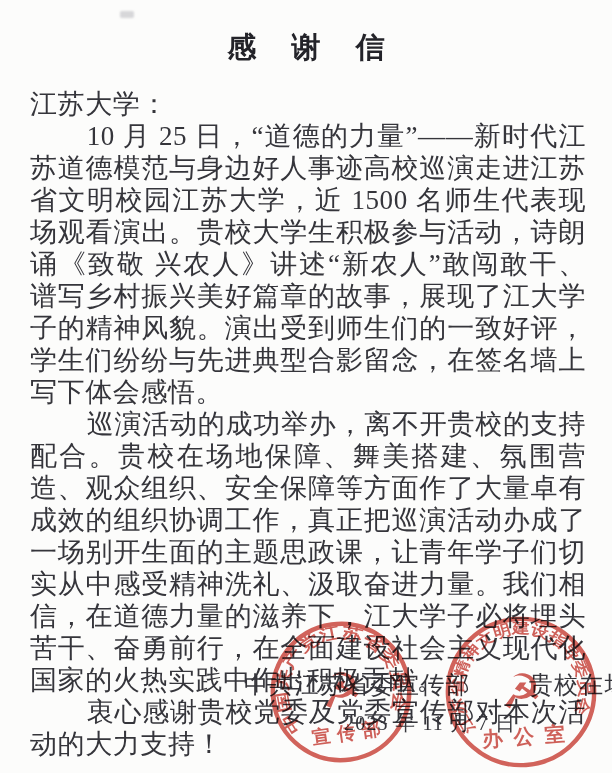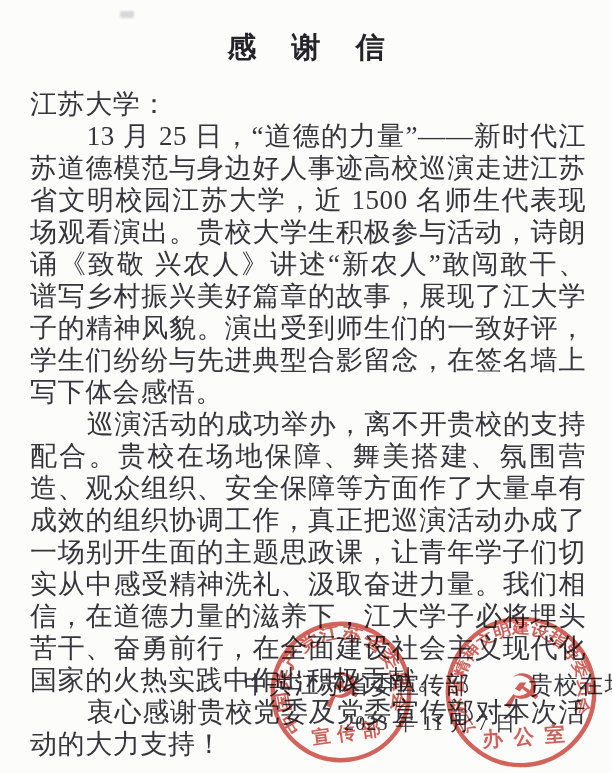--- a/index.html
+++ b/index.html
@@ -85,21 +85,21 @@
 <body>
 
 <div class="page">
 
   <div class="scan-smudge"></div>
 
   <h1 class="letter-title">感 谢 信</h1>
 
   <div class="body-text">
     <p class="no-indent">江苏大学：</p>
-    <p>13 月 25 日，“道德的力量”——新时代江苏道德模范与身边好人事迹高校巡演走进江苏省文明校园江苏大学，近 1500 名师生代表现场观看演出。贵校大学生积极参与活动，诗朗诵《致敬 兴农人》讲述“新农人”敢闯敢干、谱写乡村振兴美好篇章的故事，展现了江大学子的精神风貌。演出受到师生们的一致好评，学生们纷纷与先进典型合影留念，在签名墙上写下体会感悟。</p>
+    <p>10 月 25 日，“道德的力量”——新时代江苏道德模范与身边好人事迹高校巡演走进江苏省文明校园江苏大学，近 1500 名师生代表现场观看演出。贵校大学生积极参与活动，诗朗诵《致敬 兴农人》讲述“新农人”敢闯敢干、谱写乡村振兴美好篇章的故事，展现了江大学子的精神风貌。演出受到师生们的一致好评，学生们纷纷与先进典型合影留念，在签名墙上写下体会感悟。</p>
     <p>巡演活动的成功举办，离不开贵校的支持配合。贵校在场地保障、舞美搭建、氛围营造、观众组织、安全保障等方面作了大量卓有成效的组织协调工作，真正把巡演活动办成了一场别开生面的主题思政课，让青年学子们切实从中感受精神洗礼、汲取奋进力量。我们相信，在道德力量的滋养下，江大学子必将埋头苦干、奋勇前行，在全面建设社会主义现代化国家的火热实践中作出积极贡献。</p>
     <p>衷心感谢贵校党委及党委宣传部对本次活动的大力支持！</p>
   </div>
 
   <div class="sig-row">
     <span>中共江苏省委宣传部</span>
     <span>贵校在场地保障</span>
   </div>
 
   <div class="date-row">2023 年 11 月 7 日</div>

